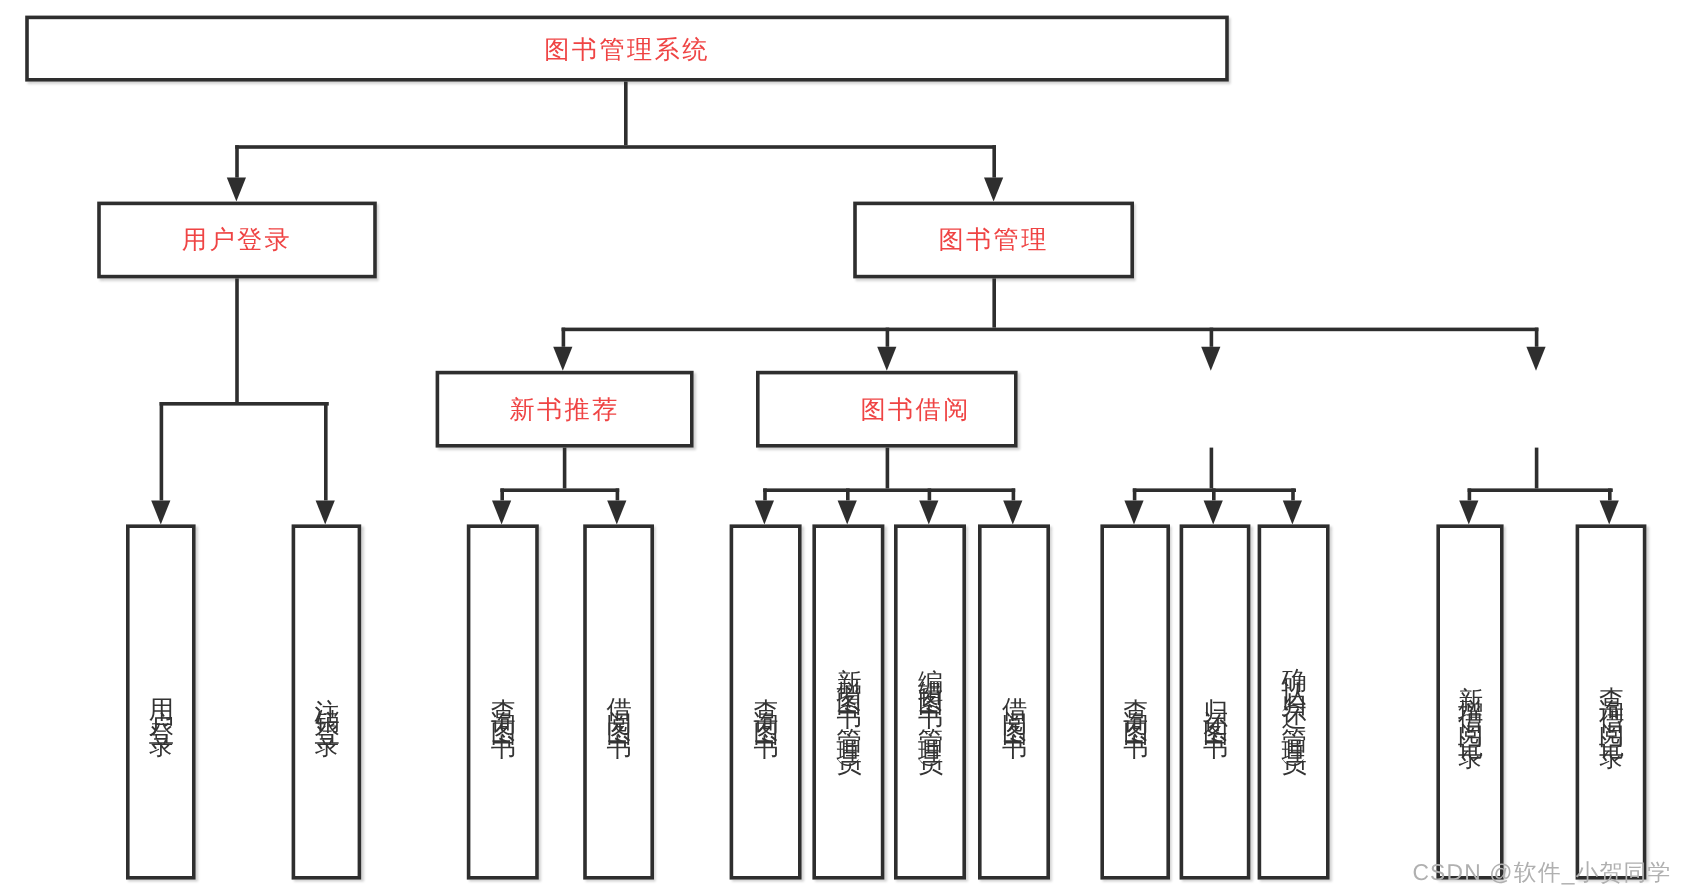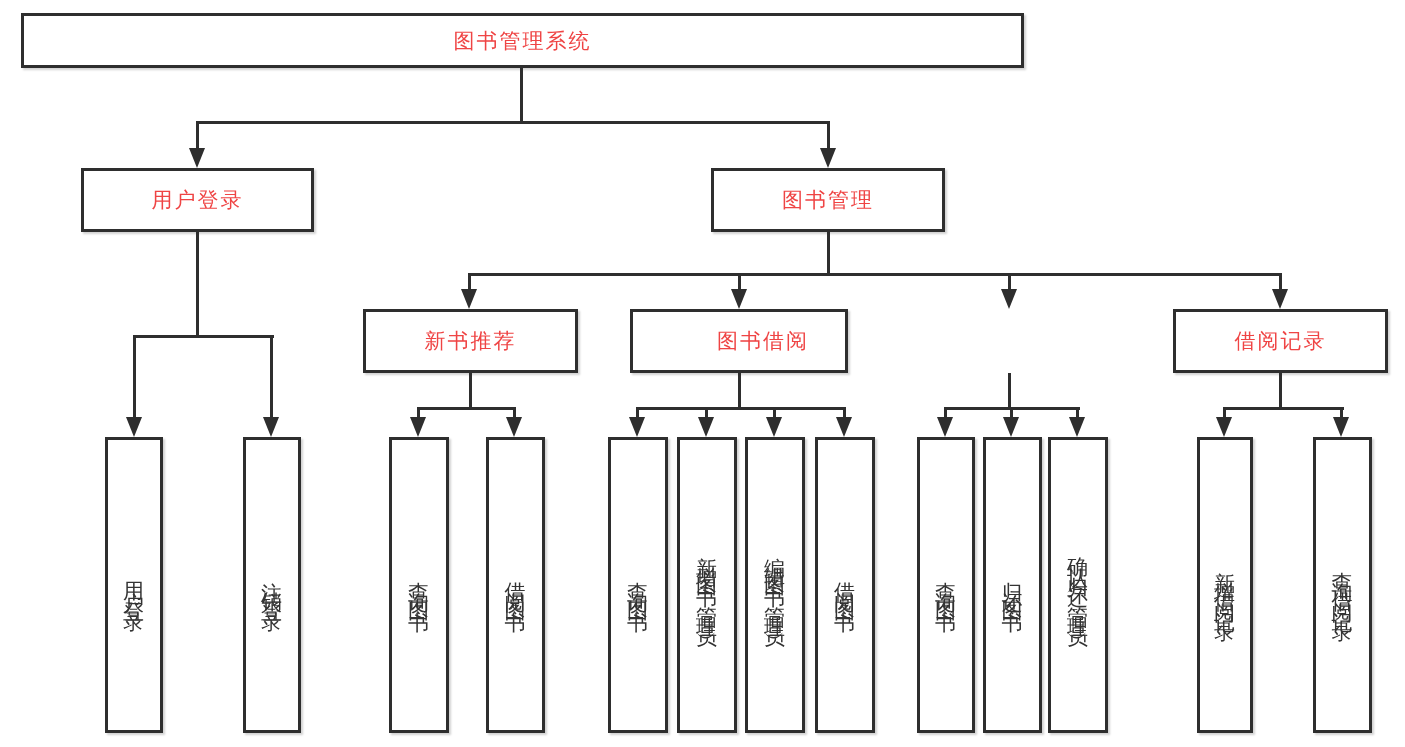--- a/index.html
+++ b/index.html
@@ -87,23 +87,20 @@
   <div class="ar" style="left:731px;  top:289px;"></div>
   <div class="ar" style="left:1001px; top:289px;"></div>
   <div class="ar" style="left:1272px; top:289px;"></div>
 
   <div class="box" style="left:363px;  top:309px; width:215px; height:64px;text-align:center;">
     <span class="lbl">新书推荐</span>
   </div>
   <div class="box" style="left:630px;  top:309px; width:218px; height:64px;padding-left:48px;">
     <span class="lbl">图书借阅</span>
   </div>
-  <div class="box" style="left:1173px; top:309px; width:215px; height:64px;">
-    <span class="lbl">借阅记录</span>
-  </div>
 
   <div class="vl" style="left:469px; top:373px; height:34px;"></div>
   <div class="hl" style="left:417px; top:407px; width:99px;"></div>
   <div class="vl" style="left:417px; top:407px; height:10px;"></div>
   <div class="vl" style="left:513px; top:407px; height:10px;"></div>
   <div class="ar" style="left:410px; top:417px;"></div>
   <div class="ar" style="left:506px; top:417px;"></div>
 
   <div class="vl" style="left:738px; top:373px; height:34px;"></div>
   <div class="hl" style="left:636px; top:407px; width:210px;"></div>
@@ -165,14 +162,15 @@
   <div class="vbox" style="left:1048px; width:60px;">
     <span class="lbl">确认归还（管理员）</span>
   </div>
   <div class="vbox" style="left:1197px; width:56px;">
     <span class="lbl">新增借阅记录</span>
   </div>
   <div class="vbox" style="left:1313px; width:59px;">
     <span class="lbl">查询借阅记录</span>
   </div>
 
+  <div class="watermark">CSDN @软件_小贺同学</div>
 
 </div>
 
 </body></html>

